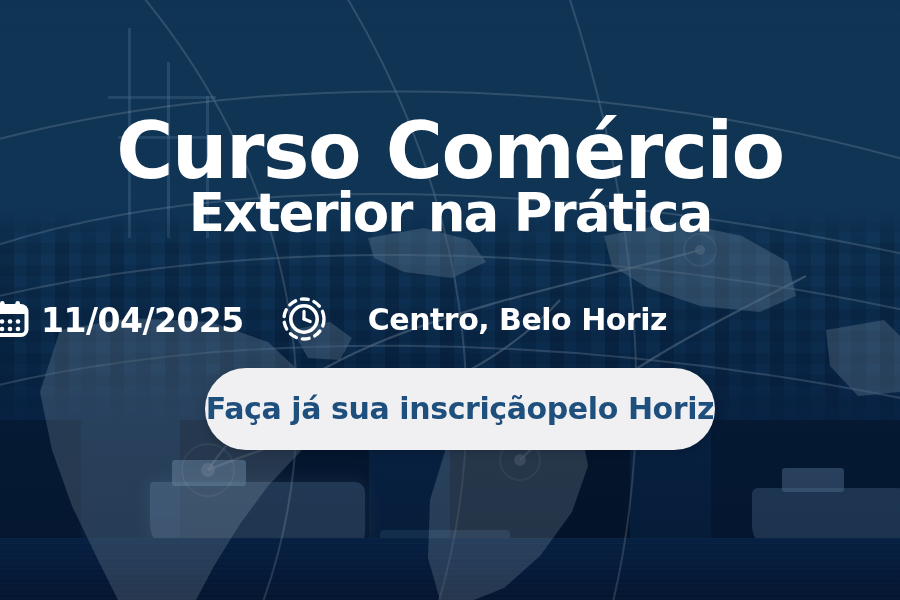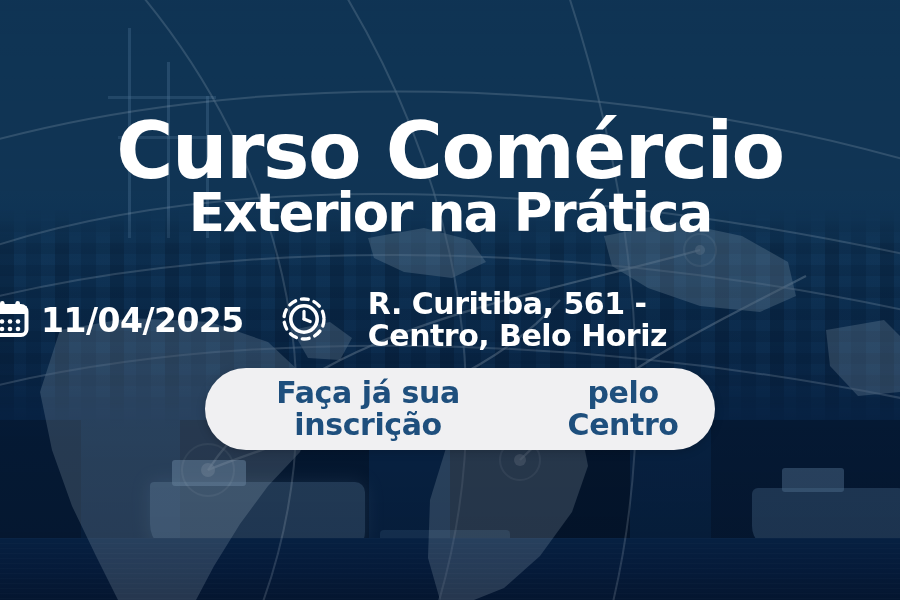--- a/index.html
+++ b/index.html
@@ -367,26 +367,25 @@
           <circle cx="22" cy="22" r="13.2" fill="none" stroke="#ffffff" stroke-width="3.6"></circle>
           <g stroke="#ffffff" stroke-width="3.2" stroke-linecap="round">
             <line x1="22" y1="22" x2="22" y2="14.4"></line>
             <line x1="22" y1="22" x2="28.2" y2="24.6"></line>
           </g>
         </svg>
       </div>
 
       <div class="info-item place">
         <span class="info-text address">
-          <span class="l1">R. Curitiba, 561 -</span>
           <span class="l2">Centro, Belo Horiz</span>
         </span>
       </div>
 
     </div>
 
     <button class="cta">
       <span class="l1">Faça já sua inscrição</span>
-      <span class="l2">pelo Centro</span>
+      <span class="l2">pelo Horiz</span>
     </button>
 
   </div>
 </div>
 
 </body></html>

